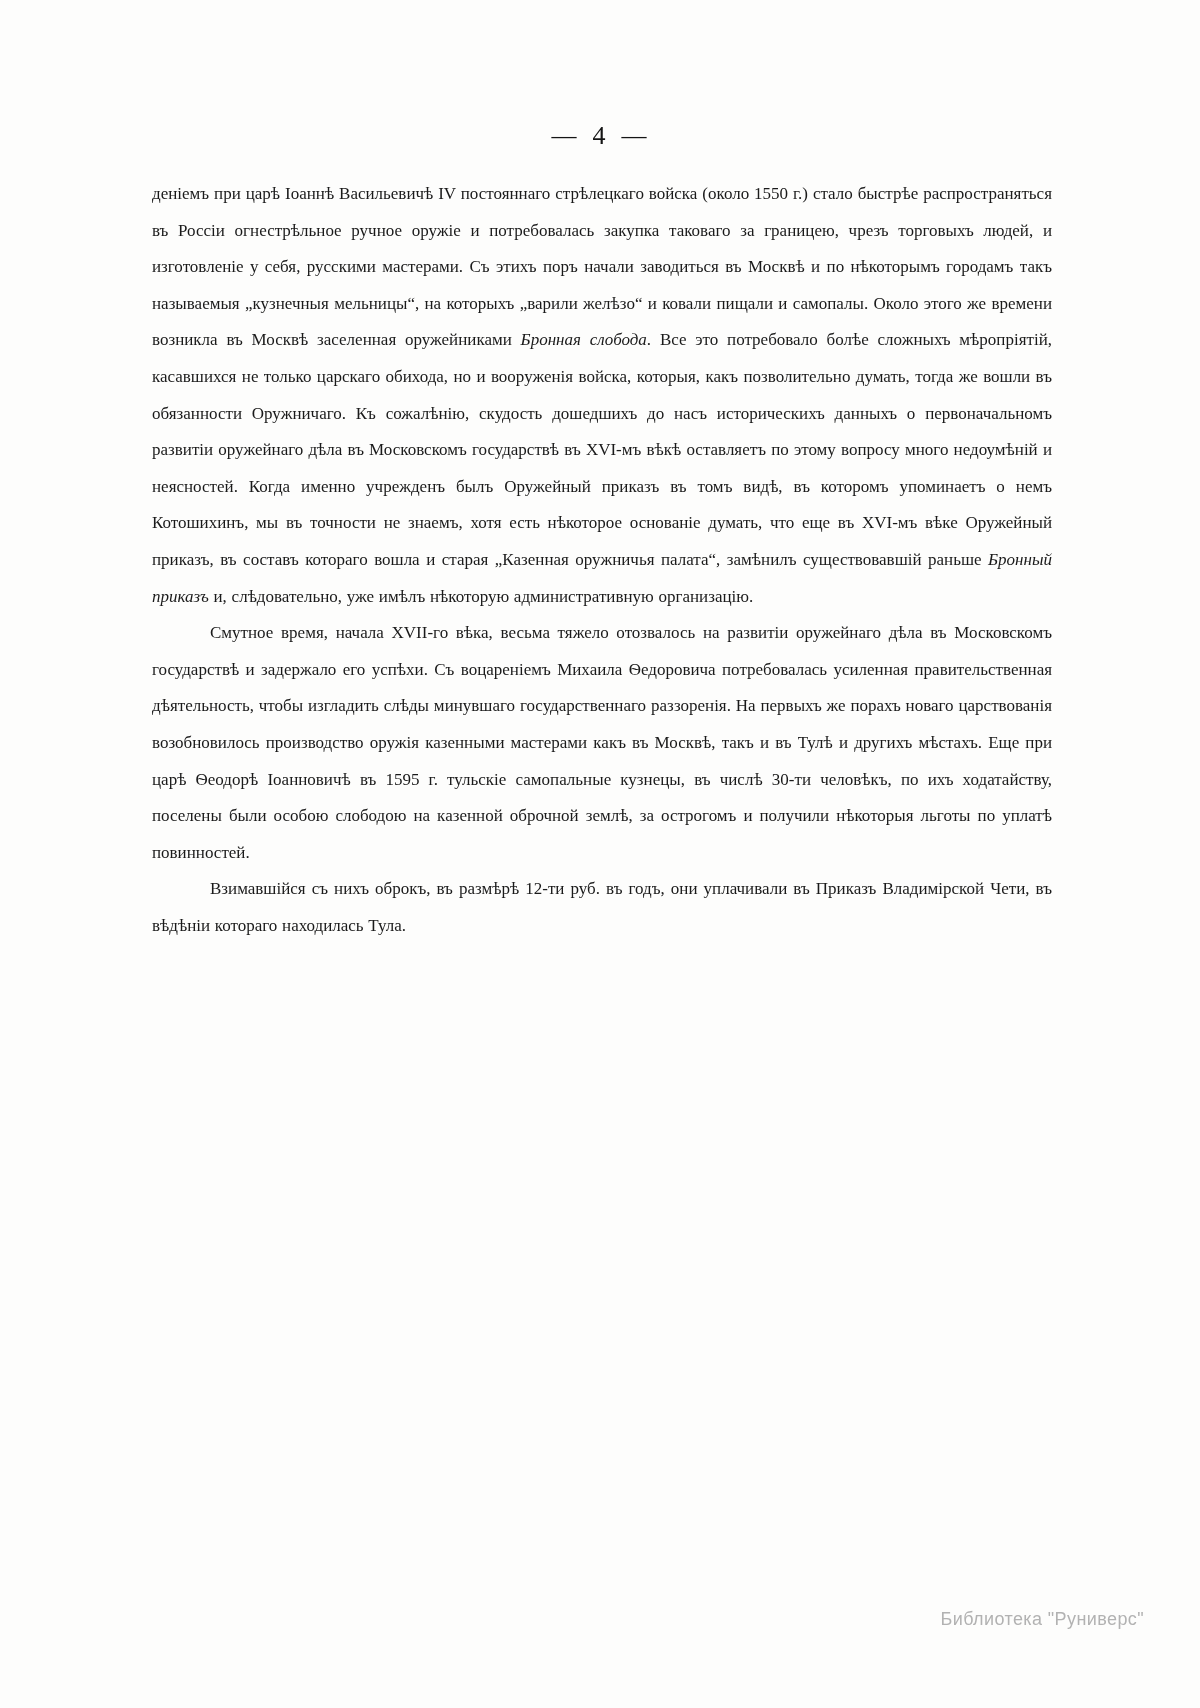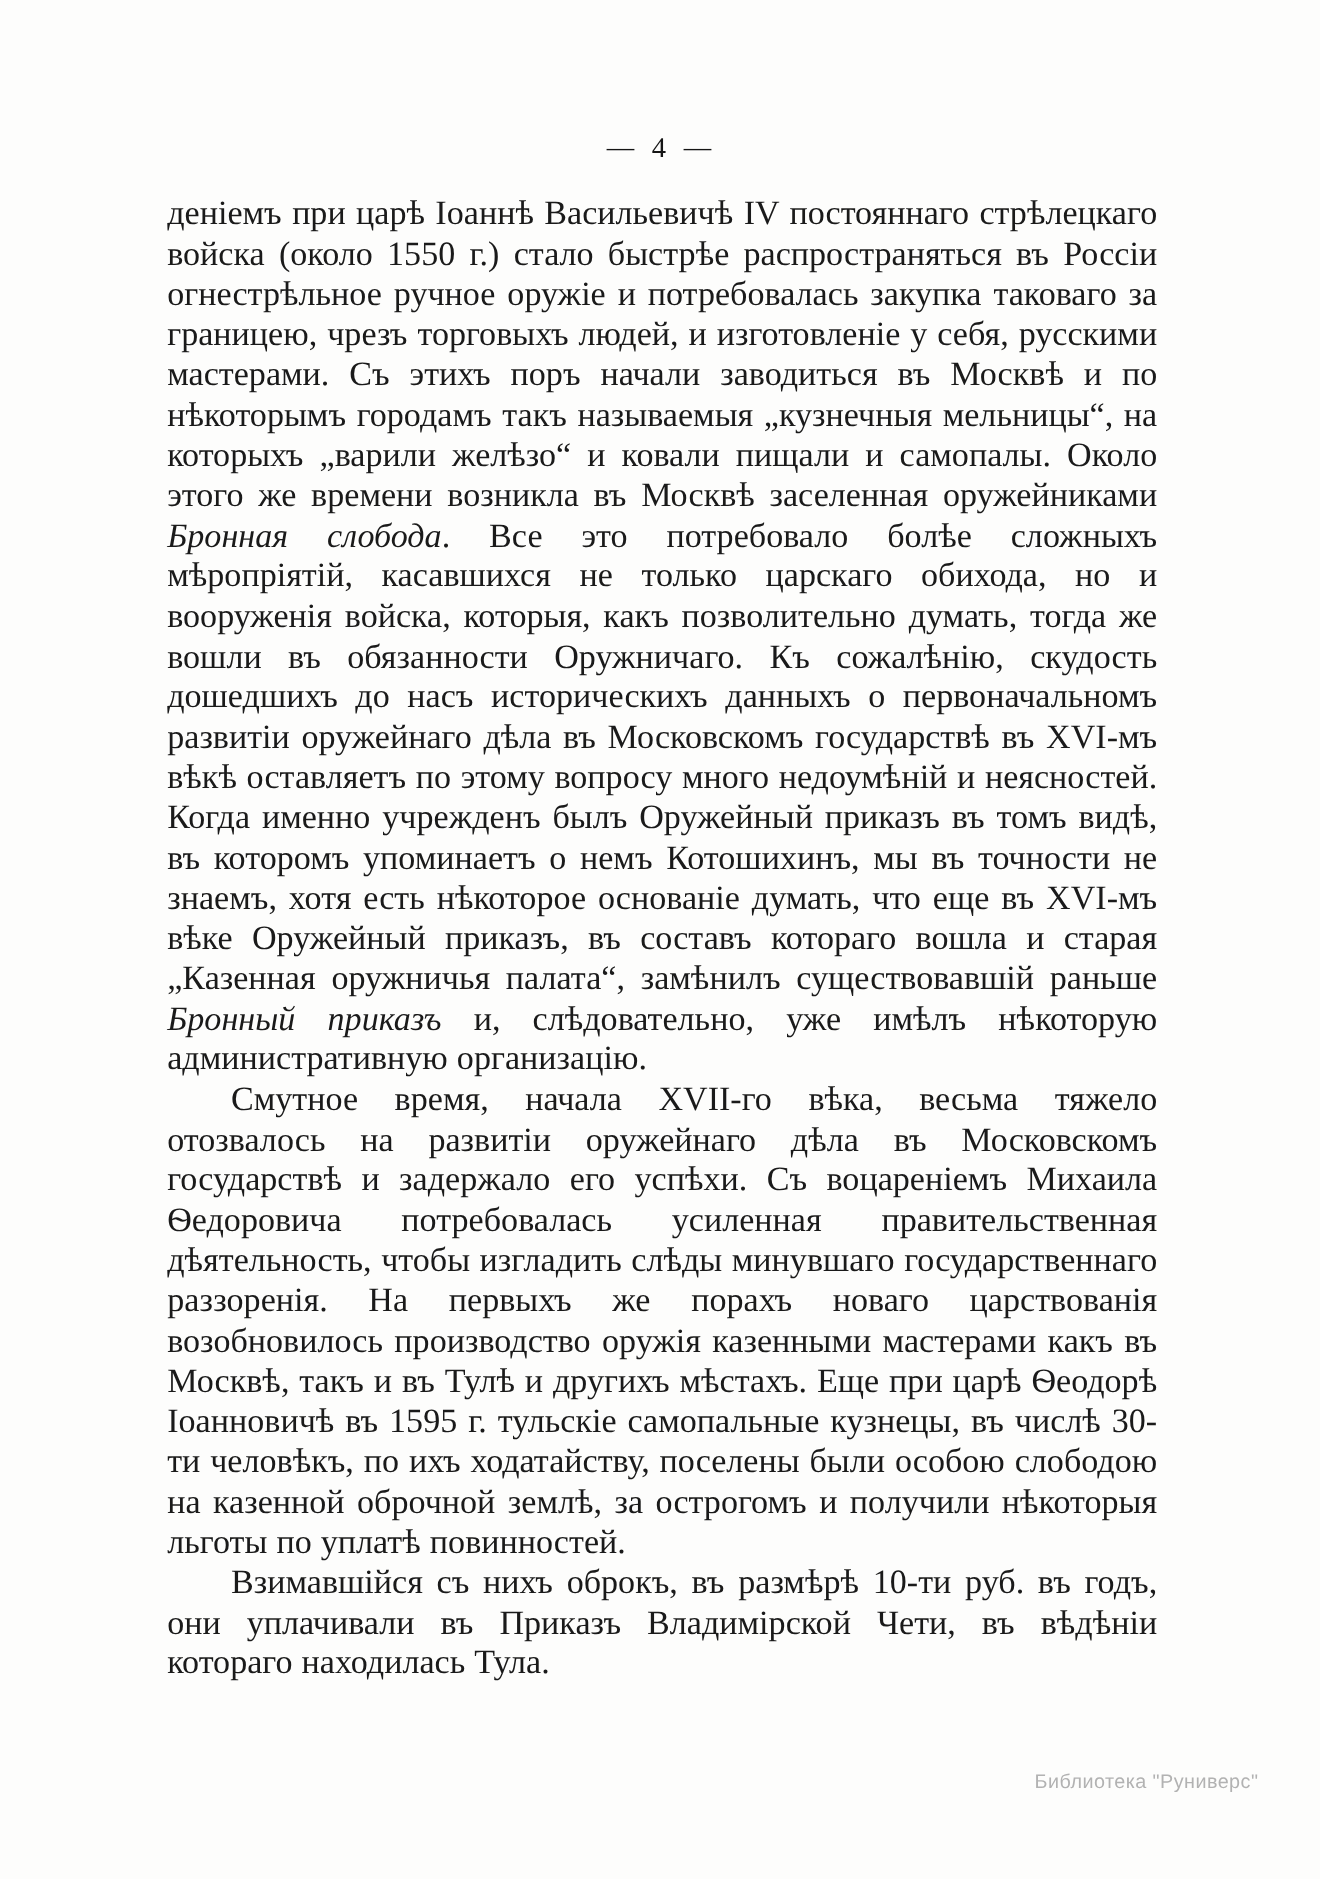--- a/index.html
+++ b/index.html
@@ -40,21 +40,21 @@
   .page-number {
     display: inline-block;
     vertical-align: middle;
     font-size: 26px;
   }
   .body-text {
     position: absolute;
     left: 152px;
     top: 176px;
     width: 900px;
-    font-size: 31px;
+    font-size: 17px;
     line-height: 36.6px;
     text-align: justify;
     text-justify: inter-word;
     color: #1a1a1a;
     word-spacing: 0.5px;
   }
   .body-text p {
     margin: 0 0 0 0;
     text-indent: 58px;
   }
@@ -79,18 +79,18 @@
 
 <div class="page">
 
   <div class="page-header">
     <span class="dash">—</span><span class="page-number">4</span><span class="dash">—</span>
   </div>
 
   <div class="body-text" id="body-text">
       <p class="cont"><span>деніемъ при царѣ Іоаннѣ Васильевичѣ IV постояннаго стрѣлецкаго войска (около 1550 г.) стало быстрѣе распространяться въ Россіи огнестрѣльное ручное оружіе и потребовалась закупка таковаго за границею, чрезъ торговыхъ людей, и изготовленіе у себя, русскими мастерами. Съ этихъ поръ начали заводиться въ Москвѣ и по нѣкоторымъ городамъ такъ называемыя „кузнечныя мельницы“, на которыхъ „варили желѣзо“ и ковали пищали и самопалы. Около этого же времени возникла въ Москвѣ заселенная оружейниками </span><i>Бронная слобода</i><span>. Все это потребовало болѣе сложныхъ мѣропріятій, касавшихся не только царскаго обихода, но и вооруженія войска, которыя, какъ позволительно думать, тогда же вошли въ обязанности Оружничаго. Къ сожалѣнію, скудость дошедшихъ до насъ историческихъ данныхъ о первоначальномъ развитіи оружейнаго дѣла въ Московскомъ государствѣ въ XVI-мъ вѣкѣ оставляетъ по этому вопросу много недоумѣній и неясностей. Когда именно учрежденъ былъ Оружейный приказъ въ томъ видѣ, въ которомъ упоминаетъ о немъ Котошихинъ, мы въ точности не знаемъ, хотя есть нѣкоторое основаніе думать, что еще въ XVI-мъ вѣке Оружейный приказъ, въ составъ котораго вошла и старая „Казенная оружничья палата“, замѣнилъ существовавшій раньше </span><i>Бронный приказъ</i><span> и, слѣдовательно, уже имѣлъ нѣкоторую административную организацію.</span></p>
       <p><span>Смутное время, начала XVII-го вѣка, весьма тяжело отозвалось на развитіи оружейнаго дѣла въ Московскомъ государствѣ и задержало его успѣхи. Съ воцареніемъ Михаила Ѳедоровича потребовалась усиленная правительственная дѣятельность, чтобы изгладить слѣды минувшаго государственнаго раззоренія. На первыхъ же порахъ новаго царствованія возобновилось производство оружія казенными мастерами какъ въ Москвѣ, такъ и въ Тулѣ и другихъ мѣстахъ. Еще при царѣ Ѳеодорѣ Іоанновичѣ въ 1595 г. тульскіе самопальные кузнецы, въ числѣ 30-ти человѣкъ, по ихъ ходатайству, поселены были особою слободою на казенной оброчной землѣ, за острогомъ и получили нѣкоторыя льготы по уплатѣ повинностей.</span></p>
-      <p><span>Взимавшійся съ нихъ оброкъ, въ размѣрѣ 10-ти руб. въ годъ, они уплачивали въ Приказъ Владимірской Чети, въ вѣдѣніи котораго находилась Тула.</span></p>
+      <p><span>Взимавшійся съ нихъ оброкъ, въ размѣрѣ 12-ти руб. въ годъ, они уплачивали въ Приказъ Владимірской Чети, въ вѣдѣніи котораго находилась Тула.</span></p>
     </div>
 
   <div class="watermark">Библиотека "Руниверс"</div>
 
 </div>
 
 </body></html>

